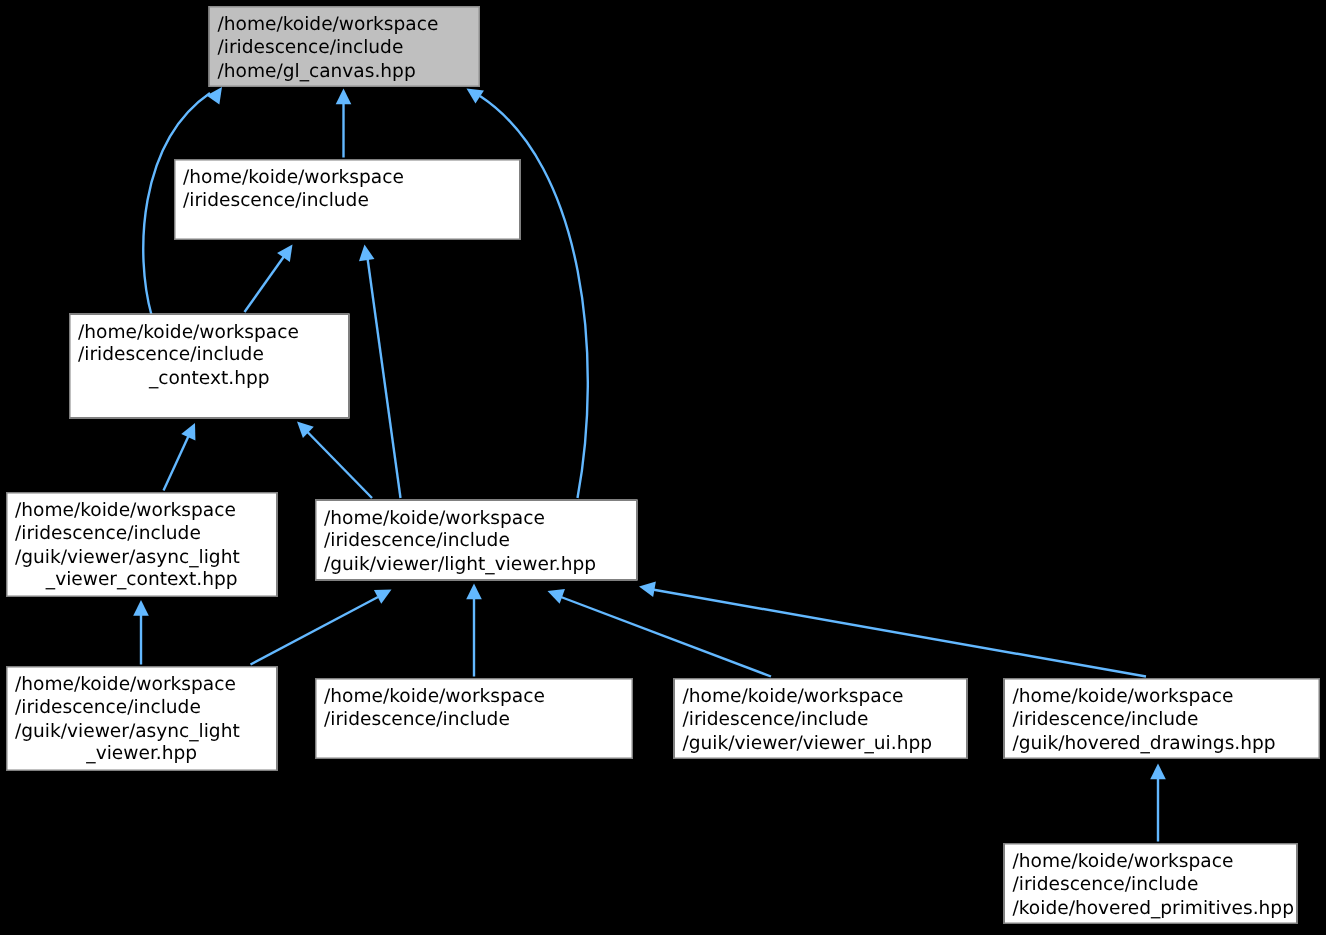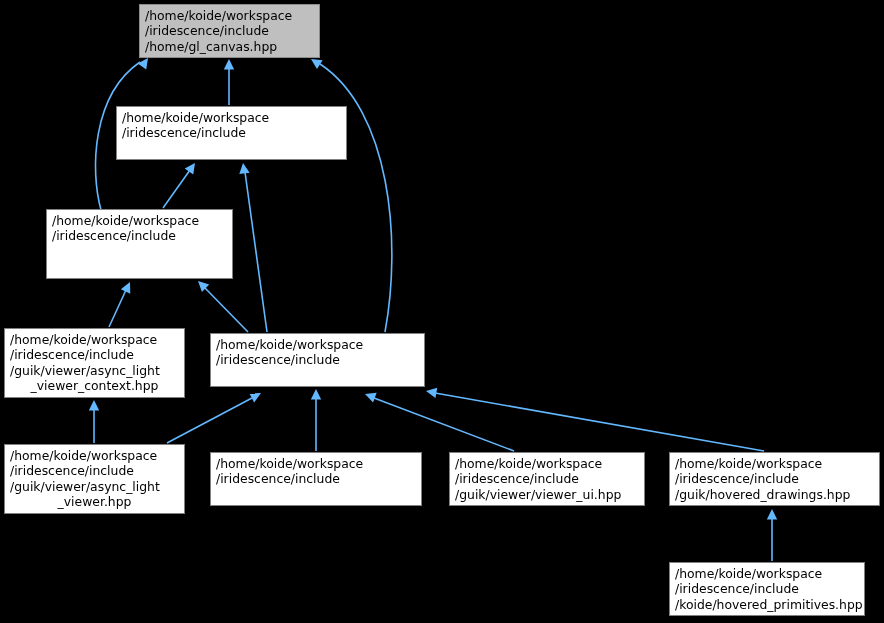--- a/index.html
+++ b/index.html
@@ -85,22 +85,22 @@
         <polygon points="0,0 -5.2,10.5 5.2,10.5" fill="#63b8ff" transform="translate(365,394) rotate(290)"></polygon>
         <path d="M 764,451 L 435,393" fill="none" stroke="#63b8ff" stroke-width="1.6"></path>
         <polygon points="0,0 -5.2,10.5 5.2,10.5" fill="#63b8ff" transform="translate(426,391) rotate(280)"></polygon>
         <path d="M 772,561 L 772,518" fill="none" stroke="#63b8ff" stroke-width="1.6"></path>
         <polygon points="0,0 -5.2,10.5 5.2,10.5" fill="#63b8ff" transform="translate(772,509) rotate(0)"></polygon>
       </g>
   </svg>
   <div id="node-layer">
       <div class="node center root" style="left: 139px; top: 4px; width: 181px; height: 54px;"><span class="ln">/home/koide/workspace</span><span class="ln">/iridescence/include</span><span class="ln">/home/gl_canvas.hpp</span></div>
       <div class="node center" style="left: 116px; top: 106px; width: 231px; height: 54px;"><span class="ln">/home/koide/workspace</span><span class="ln">/iridescence/include</span></div>
-      <div class="node center" style="left: 46px; top: 209px; width: 187px; height: 70px;"><span class="ln">/home/koide/workspace</span><span class="ln">/iridescence/include</span></div>
+      <div class="node center" style="left: 46px; top: 209px; width: 187px; height: 70px;"><span class="ln">/home/koide/workspace</span><span class="ln">/iridescence/include</span><span class="ln c">_context.hpp</span></div>
       <div class="node center" style="left: 4px; top: 328px; width: 181px; height: 70px;"><span class="ln">/home/koide/workspace</span><span class="ln">/iridescence/include</span><span class="ln">/guik/viewer/async_light</span><span class="ln c">_viewer_context.hpp</span></div>
-      <div class="node center" style="left: 210px; top: 333px; width: 215px; height: 54px;"><span class="ln">/home/koide/workspace</span><span class="ln">/iridescence/include</span></div>
+      <div class="node center" style="left: 210px; top: 333px; width: 215px; height: 54px;"><span class="ln">/home/koide/workspace</span><span class="ln">/iridescence/include</span><span class="ln">/guik/viewer/light_viewer.hpp</span></div>
       <div class="node center" style="left: 4px; top: 444px; width: 181px; height: 70px;"><span class="ln">/home/koide/workspace</span><span class="ln">/iridescence/include</span><span class="ln">/guik/viewer/async_light</span><span class="ln c">_viewer.hpp</span></div>
       <div class="node center" style="left: 210px; top: 452px; width: 212px; height: 54px;"><span class="ln">/home/koide/workspace</span><span class="ln">/iridescence/include</span></div>
       <div class="node center" style="left: 449px; top: 452px; width: 196px; height: 54px;"><span class="ln">/home/koide/workspace</span><span class="ln">/iridescence/include</span><span class="ln">/guik/viewer/viewer_ui.hpp</span></div>
       <div class="node center" style="left: 669px; top: 452px; width: 211px; height: 54px;"><span class="ln">/home/koide/workspace</span><span class="ln">/iridescence/include</span><span class="ln">/guik/hovered_drawings.hpp</span></div>
       <div class="node center" style="left: 669px; top: 562px; width: 196px; height: 54px;"><span class="ln">/home/koide/workspace</span><span class="ln">/iridescence/include</span><span class="ln">/koide/hovered_primitives.hpp</span></div>
     </div>
 </div>
 
 </body></html>

